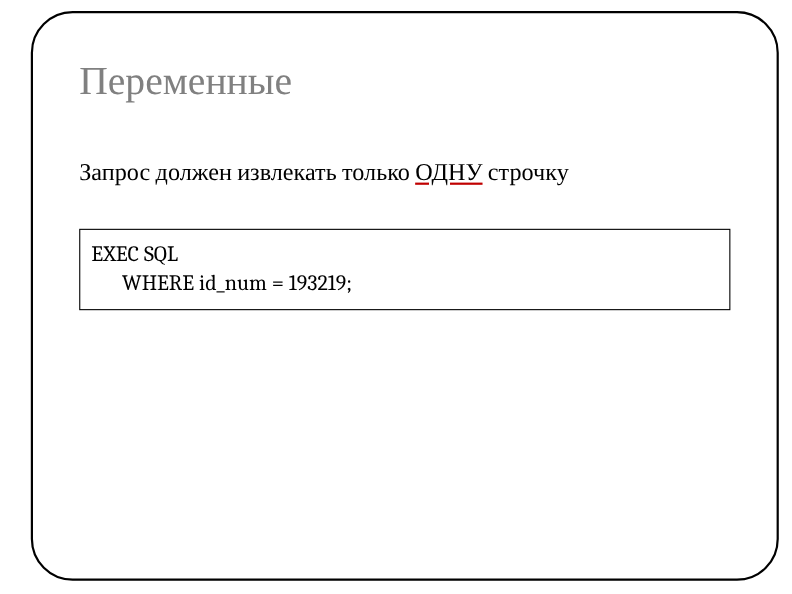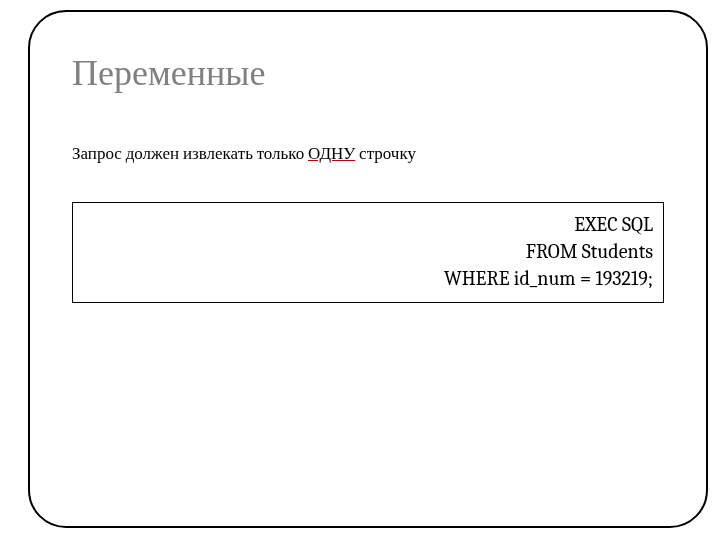--- a/index.html
+++ b/index.html
@@ -31,57 +31,55 @@
   }
   .title {
     font-family: "Cambria", "Georgia", serif;
     font-size: 36px;
     color: #808080;
     margin: 0 0 50px 0;
     font-weight: normal;
   }
   .body-text {
     font-family: "Cambria", "Georgia", serif;
-    font-size: 17px;
+    font-size: 22px;
     color: #000;
     margin-bottom: 38px;
   }
   .body-text .underline-red {
     text-decoration: underline;
     text-decoration-color: #c00000;
     color: #000;
   }
   .code-box {
     border: 1px solid #000;
     padding: 8px 10px 10px 10px;
     font-family: "Cambria", "Georgia", serif;
     font-size: 20px;
     line-height: 1.35;
     color: #000;
   }
   .code-line {
     white-space: pre;
-    text-align: right;
   }
   .indent {
     padding-left: 28px;
   }
 </style>
 </head>
 <body>
 
 <div class="slide">
   <div class="frame">
 
     <h1 class="title">Переменные</h1>
 
     <div class="body-text">
       <span>Запрос должен извлекать только </span><span class="underline-red">ОДНУ</span><span> строчку</span>
     </div>
 
     <div class="code-box">
       <div class="code-line">EXEC SQL</div>
-      <div class="code-line indent">FROM Students</div>
       <div class="code-line indent">WHERE id_num = 193219;</div>
     </div>
 
   </div>
 </div>
 
 </body></html>

